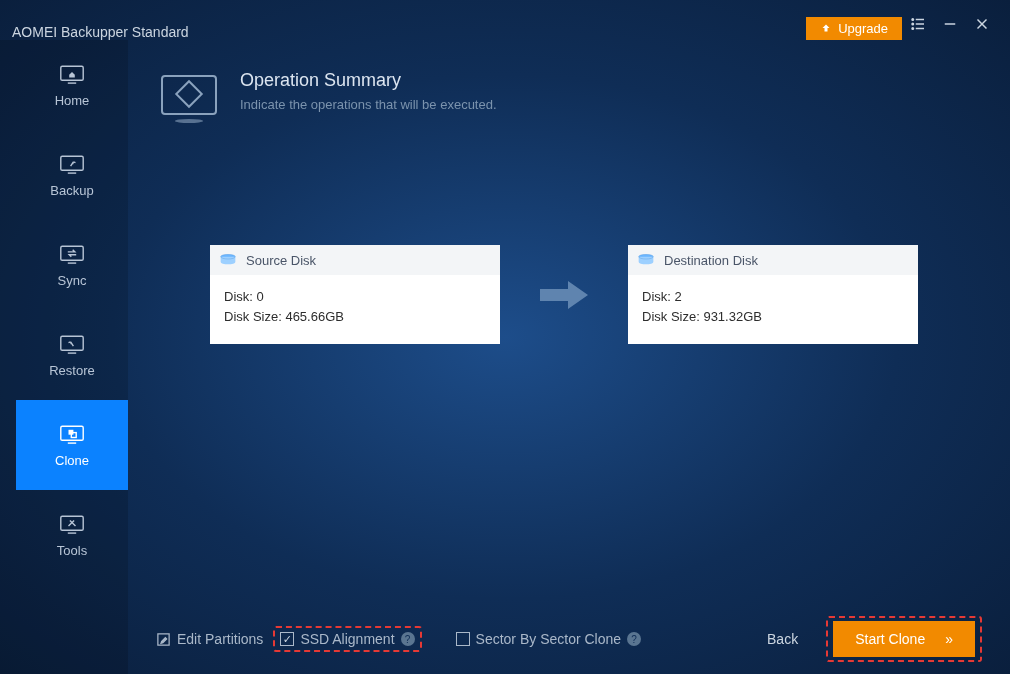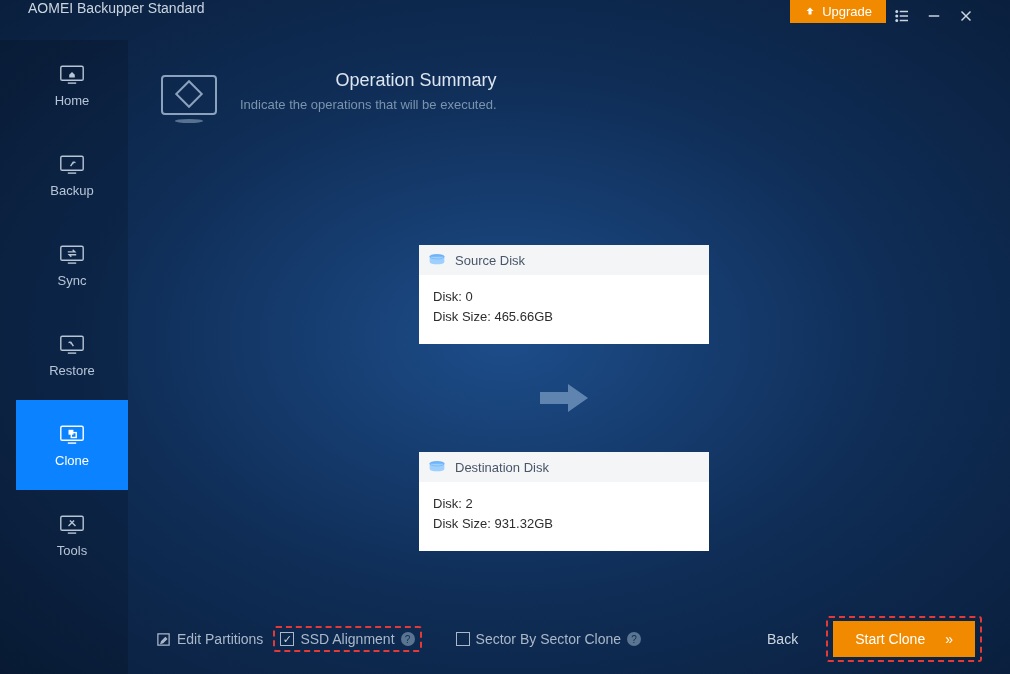--- a/index.html
+++ b/index.html
@@ -1,32 +1,32 @@
 <!DOCTYPE html>
 <html><head>
 <meta charset="utf-8">
 <style>
 * { margin: 0; padding: 0; box-sizing: border-box; font-family: "Segoe UI", Arial, sans-serif; }
 body { background: #1a1a1a; display: flex; justify-content: center; align-items: center; min-height: 100vh; }
 .window { width: 1010px; height: 674px; background: radial-gradient(ellipse at center, #1d4d8a 0%, #0f2d56 55%, #0a1f3d 100%); position: relative; overflow: hidden; }
-.titlebar { height: 40px; display: flex; align-items: flex-start; padding: 0 28px; color: #cbd5e0; font-size: 14px; }
+.titlebar { height: 40px; display: flex; align-items: flex-end; padding: 0 12px; color: #cbd5e0; font-size: 14px; }
 .titlebar .title-text { flex: 1; }
 .upgrade-btn { background: #f28a00; color: #fff; padding: 4px 14px; font-size: 13px; display: flex; align-items: center; gap: 6px; cursor: pointer; }
 .tb-icon { width: 32px; height: 32px; display: flex; align-items: center; justify-content: center; color: #cbd5e0; cursor: pointer; }
 .tb-icon svg { width: 18px; height: 18px; }
 .sidebar { position: absolute; left: 0; top: 40px; bottom: 0; width: 128px; background: rgba(0,0,0,0.15); }
 .sidebar-item { height: 90px; display: flex; flex-direction: column; align-items: center; justify-content: center; color: #b8c5d6; font-size: 13px; cursor: pointer; gap: 8px; margin-left: 16px; }
 .sidebar-item.active { background: #0b82ff; color: #fff; }
 .sidebar-item svg { width: 28px; height: 22px; }
 .main { position: absolute; left: 128px; right: 0; top: 40px; bottom: 70px; padding: 30px 40px 0 30px; }
-.header-row { display: flex; align-items: flex-start; gap: 20px; text-align: right; }
+.header-row { display: flex; align-items: flex-start; gap: 20px; }
 .monitor-icon { width: 62px; height: 55px; }
 .ht { color: #dce5f0; font-size: 18px; font-weight: 500; }
 .hs { color: #7b93ad; font-size: 13px; margin-top: 6px; }
-.cards-row { display: flex; align-items: center; justify-content: center; gap: 36px; margin-top: 120px; padding: 0 10px; flex-direction: column; }
+.cards-row { display: flex; align-items: center; justify-content: center; gap: 36px; margin-top: 120px; padding: 0 10px; }
 .card { width: 290px; background: #fff; }
 .card-header { height: 30px; background: #f3f5f7; display: flex; align-items: center; padding: 0 10px; gap: 10px; font-size: 13px; color: #4a5568; }
 .card-body { padding: 12px 14px 18px; font-size: 13px; color: #2d2d2d; line-height: 1.5; }
 .arrow-svg { width: 56px; }
 .footer { position: absolute; left: 128px; right: 0; bottom: 0; height: 70px; display: flex; align-items: center; padding: 0 28px; color: #aab8c9; font-size: 14px; gap: 10px; }
 .footer-opt { display: flex; align-items: center; gap: 6px; cursor: pointer; }
 .spacer { flex: 1; }
 .back-btn { color: #cbd5e0; cursor: pointer; margin-right: 18px; }
 .start-btn { background: #f28a00; color: #fff; padding: 10px 22px; font-size: 14px; cursor: pointer; display: flex; align-items: center; gap: 20px; }
 .highlight-box { border: 2px dashed #e53935; border-radius: 3px; padding: 3px 5px; display: flex; align-items: center; gap: 6px; }

